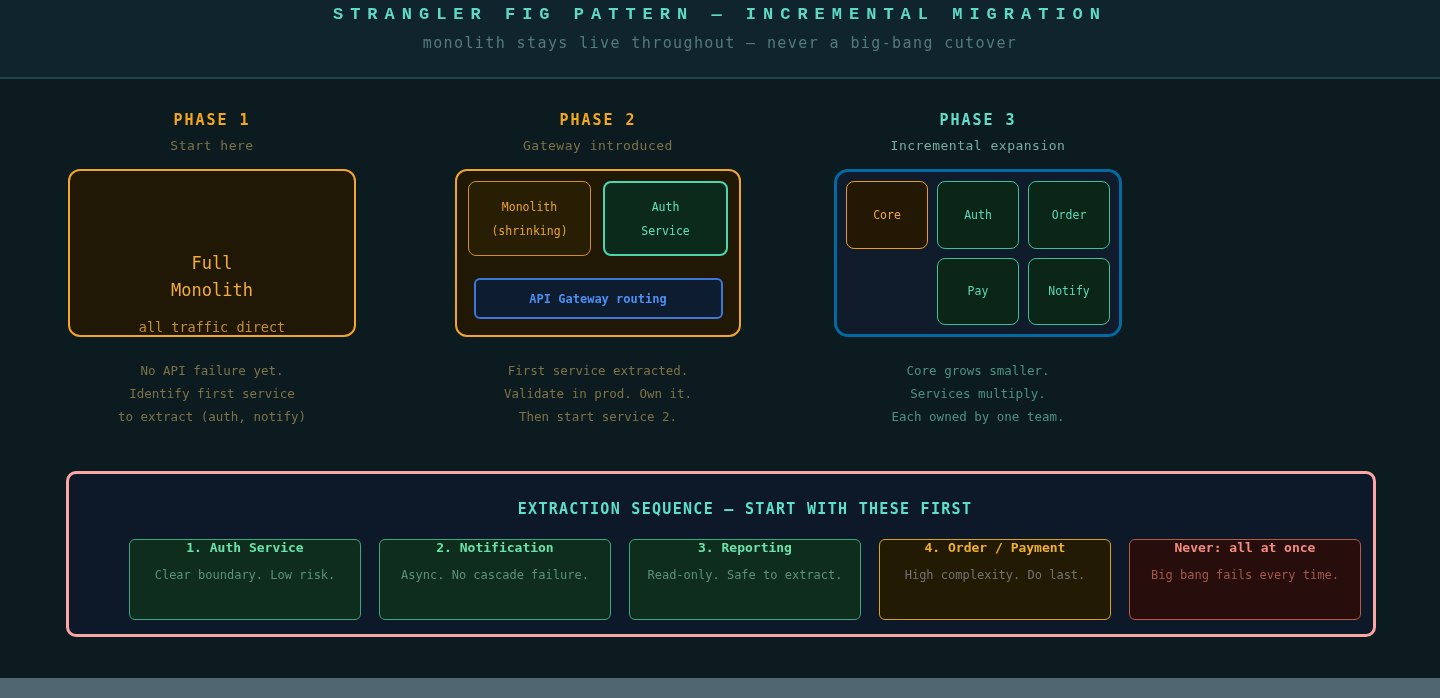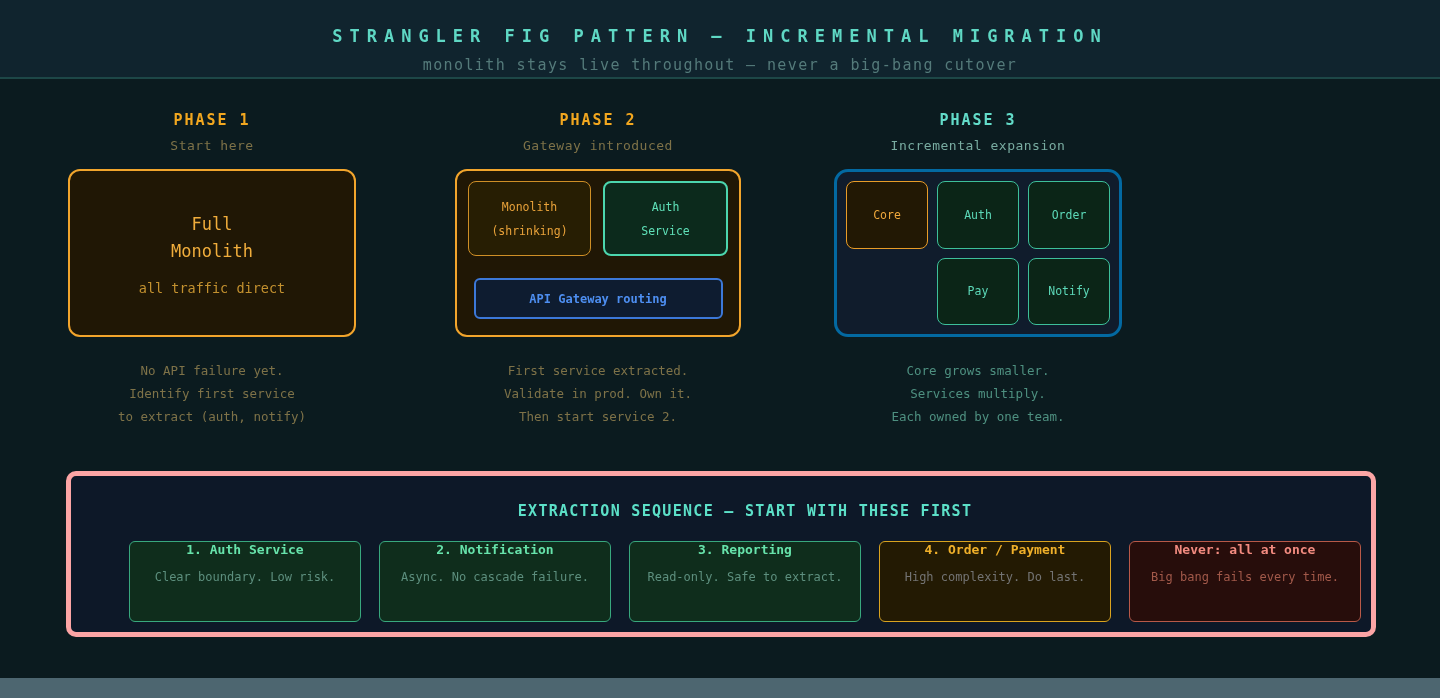--- a/index.html
+++ b/index.html
@@ -9,22 +9,22 @@
     font-family:"DejaVu Sans Mono", monospace;
   }
 
   
   .header {
     position:absolute; top:0; left:0; width:1440px; height:79px;
     background:#10242e; border-bottom:2px solid #1d4747; text-align:center;
     box-sizing:border-box;
   }
   .header-title {
-    padding-top:26px; font-size:17px; font-weight:bold;
-    letter-spacing:7px; color:#5fd8c4; white-space:nowrap;
+    padding-top:5px; font-size:17px; font-weight:bold;
+    letter-spacing:7px; color:#5fd8c4; white-space:nowrap;font-family:Liberation Mono, monospace;
   }
   .header-subtitle {
     margin-top:10px; font-size:15px; letter-spacing:1.4px; color:#547a7a;
   }
 
   
   .col { position:absolute; top:83px; text-align:center; }
   .col1 { left:68px;  width:288px; }
   .col2 { left:455px; width:286px; }
   .col3 { left:834px; width:288px; }
@@ -36,21 +36,21 @@
   .olive   { color:#7e7248; }
   .tealsub { color:#79aca1; }
 
   .diagram-box {
     margin-top:16px; height:168px; box-sizing:border-box; border-radius:12px;
   }
 
   
   .box1 {
     border:2.5px solid #f2a52c; background:#201705;
-    display:flex; flex-direction:column; align-items:center; justify-content:center;
+    display:flex; flex-direction:column; align-items:center; justify-content:flex-end;
   }
   .box1-name { font-size:17px; line-height:27px; color:#f0ad3c; }
   .box1-caption { margin-top:15px; font-size:13.5px; color:#c3912f; }
 
   
   .box2 {
     border:2.5px solid #f2a52c; background:#201705; padding:10px 11px;
   }
   .box2-row { display:flex; gap:12px; }
   .mini {
@@ -81,21 +81,21 @@
   .cell-svc  { border:1.5px solid #3dbf9a; background:#0b2517; color:#5cd8b8; }
 
   .desc { margin-top:22px; font-size:12.5px; line-height:23px; }
   .desc-olive { color:#7e7248; }
   .desc-teal  { color:#4e9080; }
 
   
   .panel {
     position:absolute; left:66px; top:471px; width:1310px; height:166px;
     box-sizing:border-box; background:#0d1828;
-    border:5px solid #fca5a5; border-radius:10px;padding-left:48px;
+    border:3px solid #fca5a5; border-radius:10px;padding-left:48px;
   }
   .panel-title {
     margin-top:26px; text-align:center; font-size:15px; font-weight:bold;
     letter-spacing:1.3px; color:#5ce0c8;
   }
   .cards { margin-top:21px; display:flex; justify-content:center; gap:18px; }
   .card {
     width:232px; height:81px; box-sizing:border-box; border-radius:6px;
     display:flex; flex-direction:column; align-items:center; justify-content:flex-start;
   }

